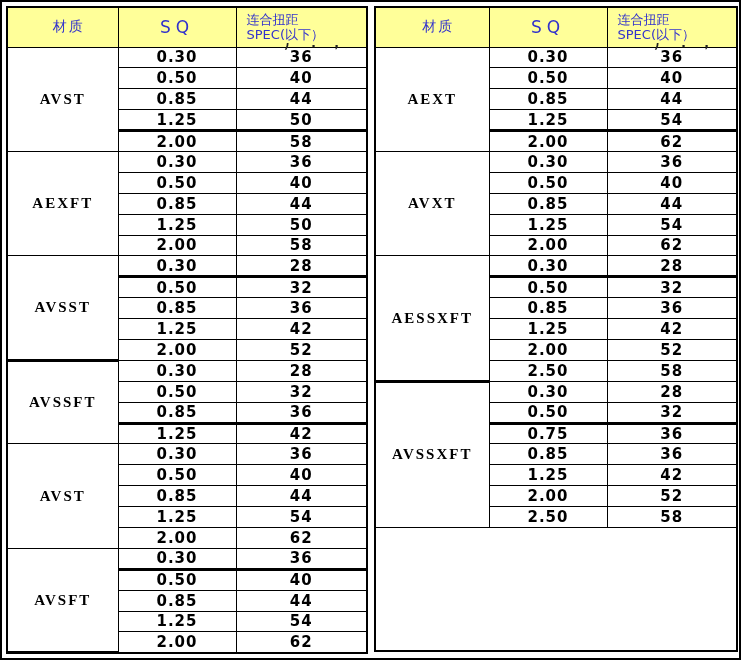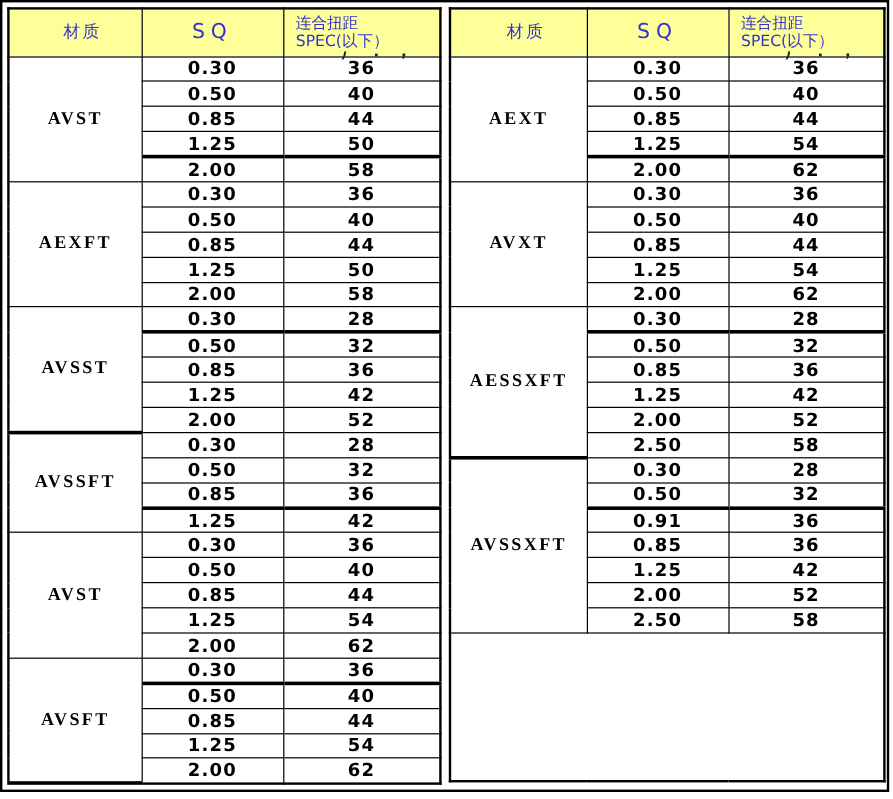--- a/index.html
+++ b/index.html
@@ -317,21 +317,21 @@
           <tr>
             <td rowspan="7" class="mat">AVSSXFT</td>
             <td>0.30</td>
             <td>28</td>
           </tr>
           <tr class="thick">
             <td>0.50</td>
             <td>32</td>
           </tr>
           <tr>
-            <td>0.91</td>
+            <td>0.75</td>
             <td>36</td>
           </tr>
           <tr>
             <td>0.85</td>
             <td>36</td>
           </tr>
           <tr>
             <td>1.25</td>
             <td>42</td>
           </tr>

